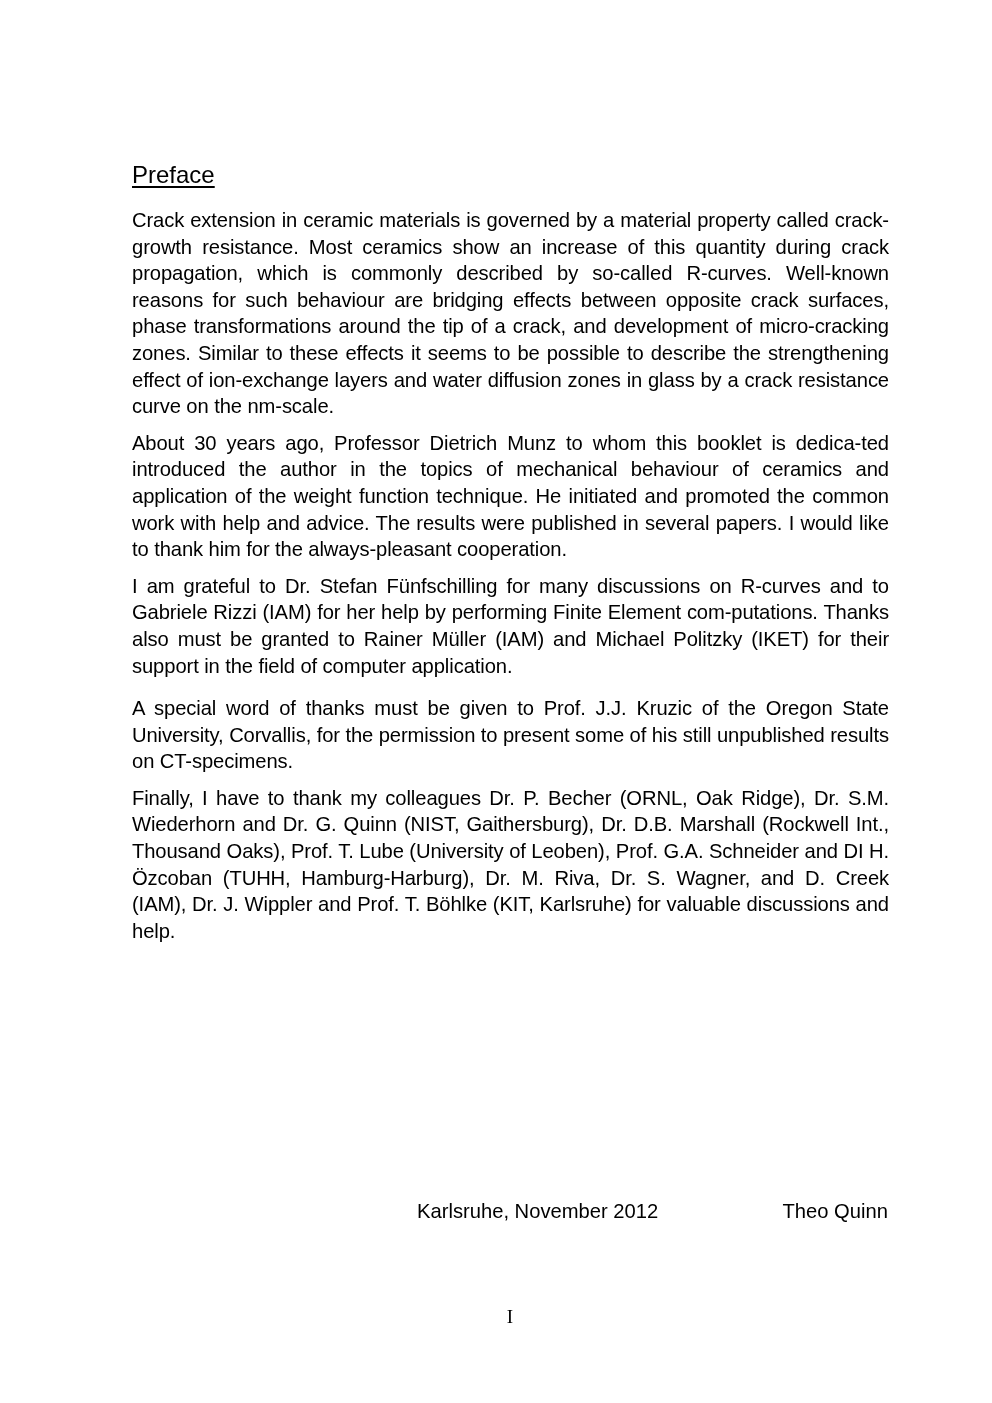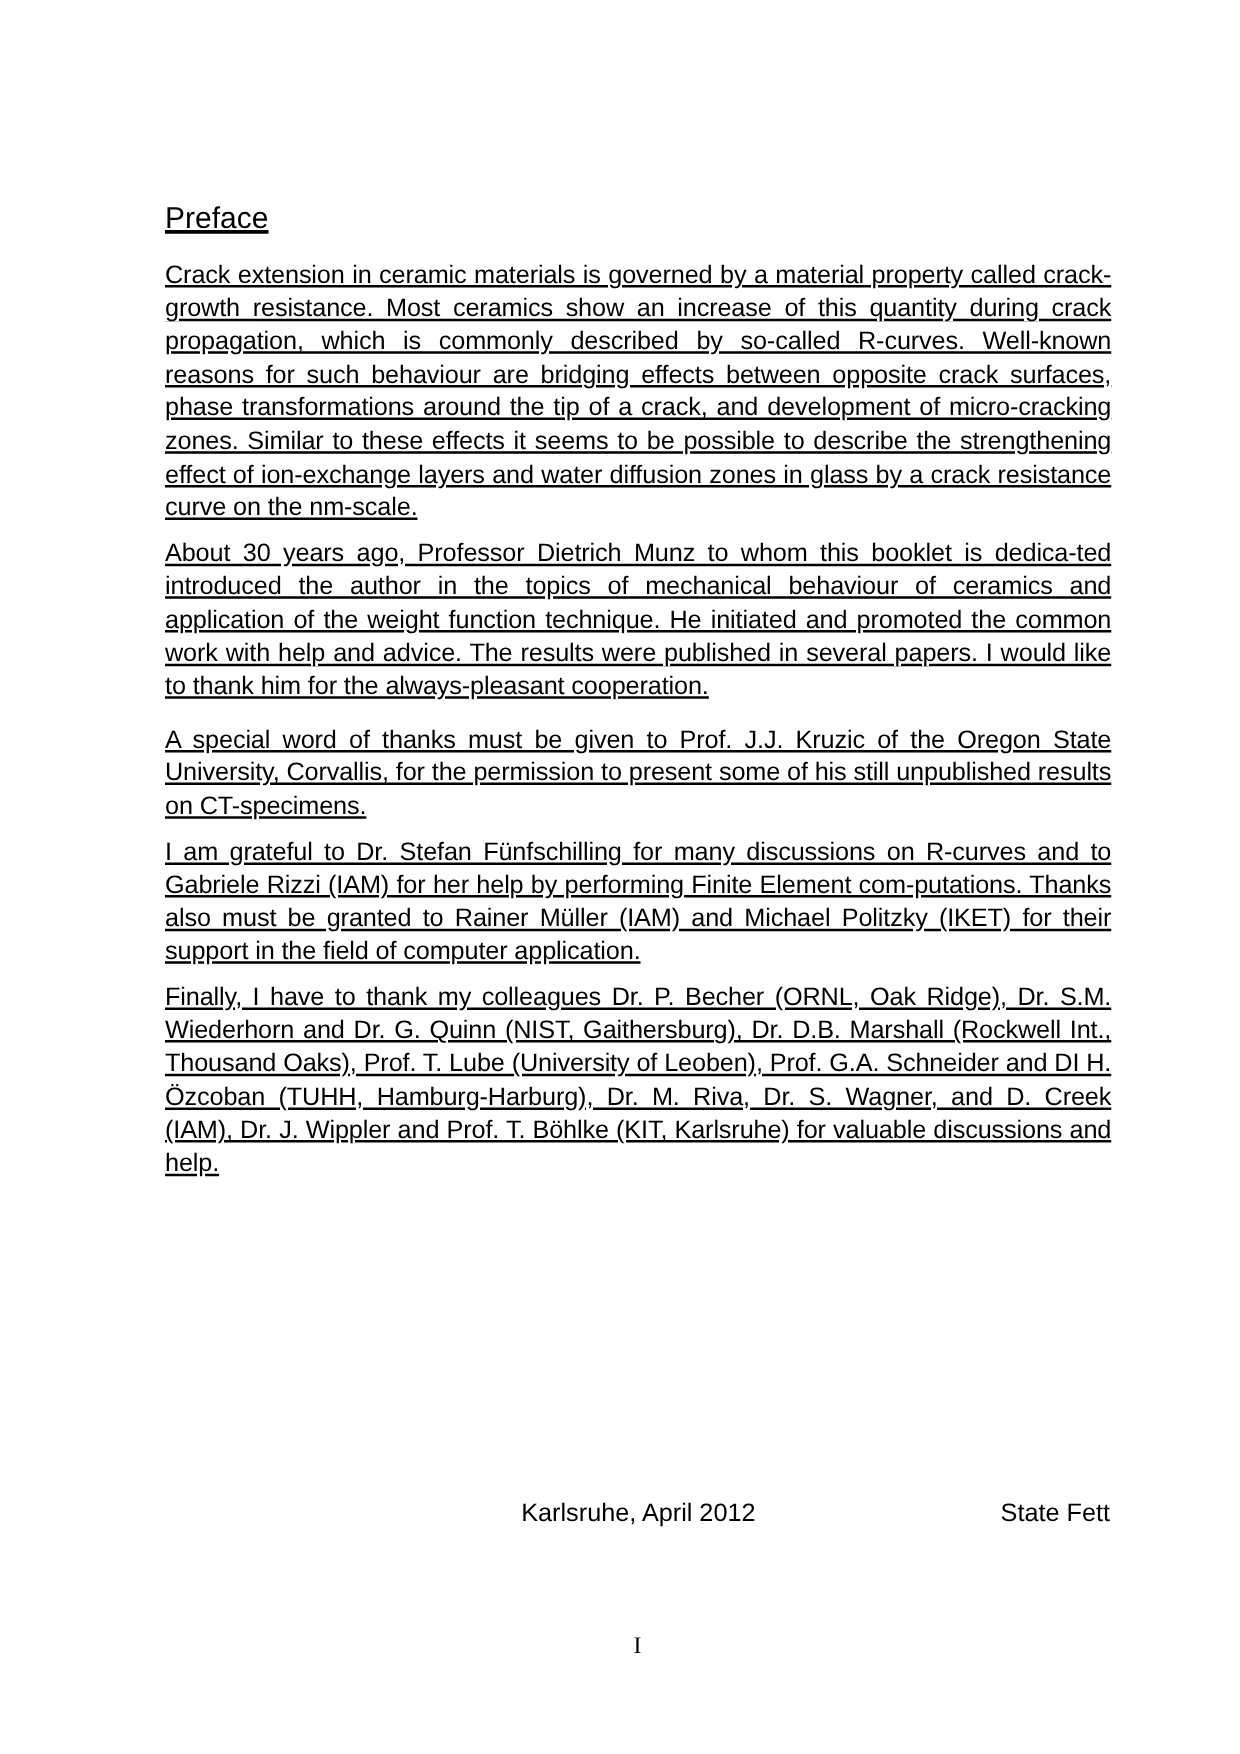--- a/index.html
+++ b/index.html
@@ -13,21 +13,20 @@
       position: relative;
       overflow: hidden;
       color: #000000;
       font-family: "Liberation Sans", sans-serif;
     }
     .page {
       position: absolute;
       left: 132px;
       top: 160px;
       width: 757px;
-      text-decoration: underline;
     }
     .title {
       font-size: 24px;
       line-height: 30px;
       text-decoration: underline;
       text-underline-offset: 3px;
       text-decoration-thickness: 1.5px;
       margin: 0 0 17px 0;
       font-weight: normal;
     }
@@ -64,21 +63,21 @@
       line-height: 24px;
     }
   </style>
 </head>
 <body>
 
 <div class="page">
   <h1 class="title">Preface</h1>
   <p class="para">Crack extension in ceramic materials is governed by a material property called crack-growth resistance. Most ceramics show an increase of this quantity during crack propagation, which is commonly described by so-called R-curves. Well-known reasons for such behaviour are bridging effects between opposite crack surfaces, phase transformations around the tip of a crack, and development of micro-cracking zones. Similar to these effects it seems to be possible to describe the strengthening effect of ion-exchange layers and water diffusion zones in glass by a crack resistance curve on the nm-scale.</p>
   <p class="para">About 30 years ago, Professor Dietrich Munz to whom this booklet is dedica-ted introduced the author in the topics of mechanical behaviour of ceramics and application of the weight function technique. He initiated and promoted the common work with help and advice. The results were published in several papers. I would like to thank him for the always-pleasant cooperation.</p>
+  <p class="para">I am grateful to Dr. Stefan Fünfschilling for many discussions on R-curves and to Gabriele Rizzi (IAM) for her help by performing Finite Element com-putations. Thanks also must be granted to Rainer Müller (IAM) and Michael Politzky (IKET) for their support in the field of computer application.</p>
   <p class="para gap-large">A special word of thanks must be given to Prof. J.J. Kruzic of the Oregon State University, Corvallis, for the permission to present some of his still unpublished results on CT-specimens.</p>
-  <p class="para">I am grateful to Dr. Stefan Fünfschilling for many discussions on R-curves and to Gabriele Rizzi (IAM) for her help by performing Finite Element com-putations. Thanks also must be granted to Rainer Müller (IAM) and Michael Politzky (IKET) for their support in the field of computer application.</p>
   <p class="para">Finally, I have to thank my colleagues Dr. P. Becher (ORNL, Oak Ridge), Dr. S.M. Wiederhorn and Dr. G. Quinn (NIST, Gaithersburg), Dr. D.B. Marshall (Rockwell Int., Thousand Oaks), Prof. T. Lube (University of Leoben), Prof. G.A. Schneider and DI H. Özcoban (TUHH, Hamburg-Harburg), Dr. M. Riva, Dr. S. Wagner, and D. Creek (IAM), Dr. J. Wippler and Prof. T. Böhlke (KIT, Karlsruhe) for valuable discussions and help.</p>
 </div>
 
-<div class="signature sig-place">Karlsruhe, April 2012</div>
-<div class="signature sig-author">State Fett</div>
+<div class="signature sig-place">Karlsruhe, November 2012</div>
+<div class="signature sig-author">Theo Quinn</div>
 
 <div class="page-number">I</div>
 
 </body></html>

